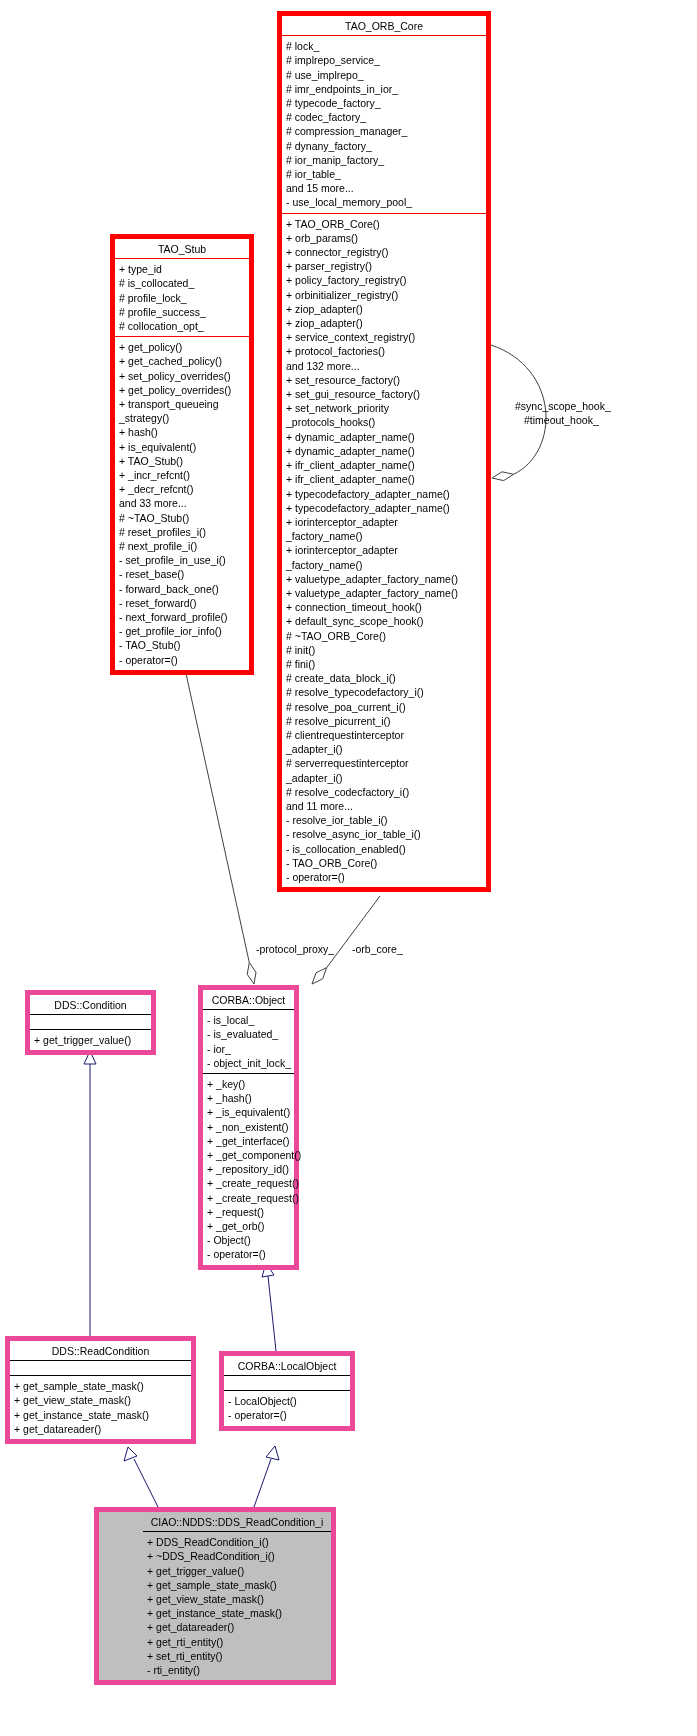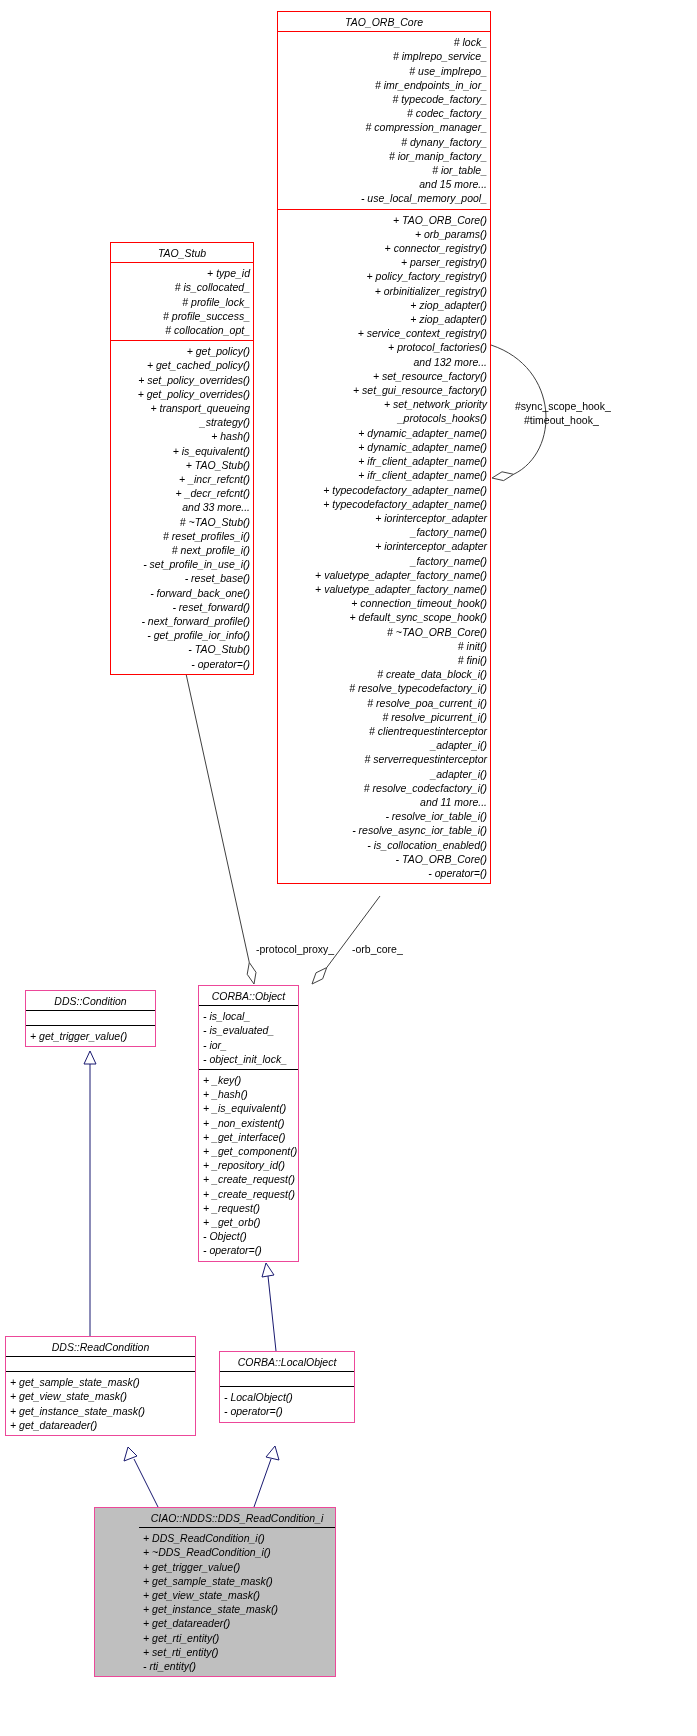--- a/index.html
+++ b/index.html
@@ -2,26 +2,26 @@
 <html><head>
 <meta charset="utf-8">
 <style>
   html,body{margin:0;padding:0;background:#ffffff;}
   #canvas{
     position:relative;width:697px;height:1736px;background:#ffffff;
     font-family:"Liberation Sans","DejaVu Sans",sans-serif;
     font-size:10.5px;line-height:14.2px;color:#000;
   }
   svg.edges{position:absolute;left:0;top:0;z-index:1;}
-  .uml-box{position:absolute;z-index:2;background:#ffffff;border:1px solid #ec4899;box-sizing:border-box;font-style:italic;}
+  .uml-box{position:absolute;z-index:2;background:#ffffff;border:5px solid #ec4899;box-sizing:border-box;}
   .uml-box.red{border-color:#ff0000;}
   .uml-box.gray{background:#bfbfbf;padding-left:44px;}
   .uml-title{text-align:center;padding:3px 2px 2px 2px;white-space:nowrap;}
   .uml-box .sec{border-top:1px solid #000;padding:3px 3px 3px 4px;min-height:8px;}
-  .uml-box.red .sec{border-top-color:#ff0000;text-align:right;}
+  .uml-box.red .sec{border-top-color:#ff0000;}
   .mline{white-space:nowrap;}
   .edge-label{position:absolute;z-index:3;white-space:nowrap;background:transparent;}
 </style>
 </head>
 <body>
 
 <div id="canvas">
 
   <svg class="edges" width="697" height="1736" viewBox="0 0 697 1736">
 
@@ -112,21 +112,21 @@
         <div class="mline"># resolve_codecfactory_i()</div>
         <div class="mline">and 11 more...</div>
         <div class="mline">- resolve_ior_table_i()</div>
         <div class="mline">- resolve_async_ior_table_i()</div>
         <div class="mline">- is_collocation_enabled()</div>
         <div class="mline">- TAO_ORB_Core()</div>
         <div class="mline">- operator=()</div>
       </div>
   </div>
 
-  <div class="uml-box red" style="left:110px;top:234px;width:144px;margin-top:8px;">
+  <div class="uml-box red" style="left:110px;top:234px;width:144px;">
     <div class="uml-title">TAO_Stub</div>
     <div class="sec">
         <div class="mline">+ type_id</div>
         <div class="mline"># is_collocated_</div>
         <div class="mline"># profile_lock_</div>
         <div class="mline"># profile_success_</div>
         <div class="mline"># collocation_opt_</div>
       </div>
     <div class="sec">
         <div class="mline">+ get_policy()</div>

